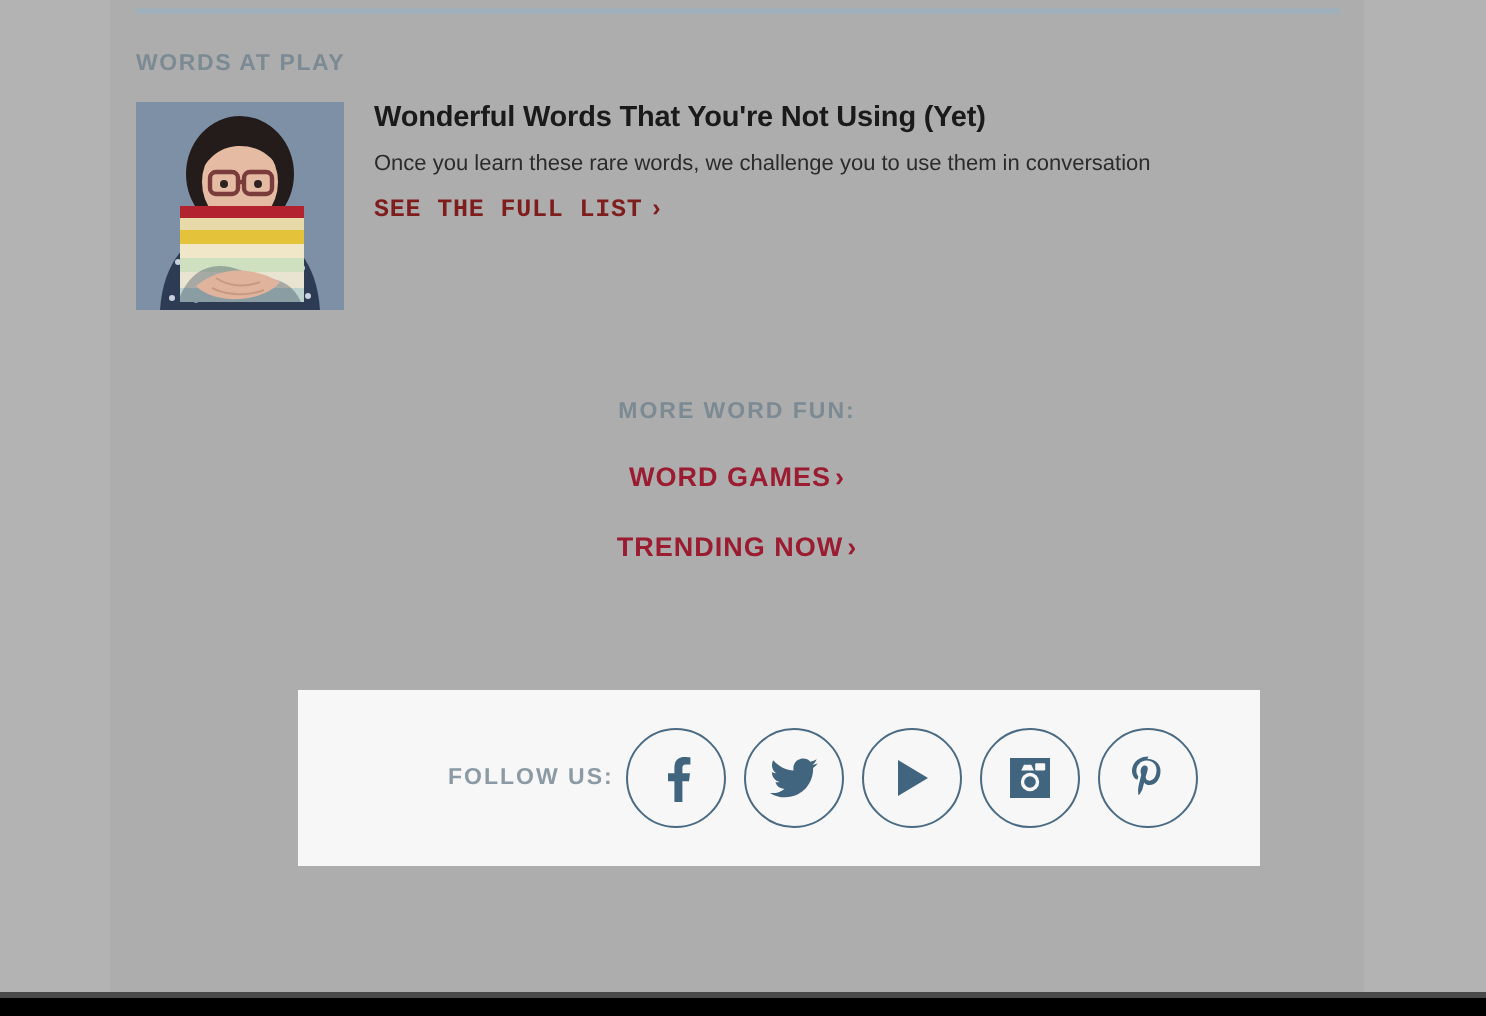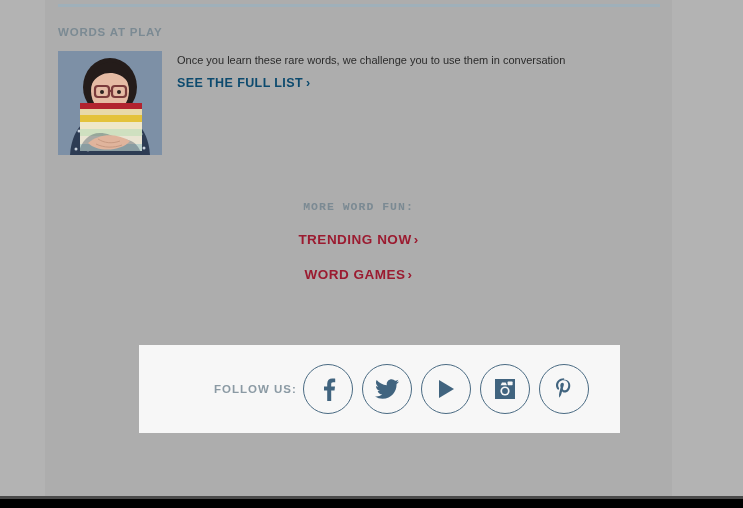--- a/index.html
+++ b/index.html
@@ -17,21 +17,21 @@
   }
 
   
   #page-root {
     position: absolute;
     inset: 0;
     background: #b3b3b3;
   }
   #content-column {
     position: absolute;
-    left: 45px;
+    left: 55px;
     top: 0;
     width: 627px;
     height: 496px;
     background: #adadad;
   }
   #bottom-rule {
     position: absolute;
     left: 0;
     top: 496px;
     width: 743px;
@@ -106,43 +106,43 @@
     font-size: 11px;
     color: #2b2b2b;
     line-height: 18px;
     margin: 0 0 4px 0;
   }
   .cta-link {
     display: inline-block;
     font-size: 12.5px;
     font-weight: bold;
     letter-spacing: 0.4px;
-    color: #0c4a6e;
+    color: #7f1d1d;
     text-decoration: none;
     text-transform: uppercase;
     cursor: pointer;
+    font-family: Liberation Mono, monospace;
   }
   .cta-link .chev { margin-left: 3px; font-weight: bold; }
 
   
   #more-word-fun {
     position: absolute;
     left: 0;
     top: 200px;
     width: 627px;
     text-align: center;
   }
   #mwf-label {
     font-size: 11.5px;
     font-weight: bold;
     letter-spacing: 1px;
     color: #7b8a93;
     text-transform: uppercase;
     margin-bottom: 19px;
-    font-family: Liberation Mono, monospace;
   }
   .mwf-link {
     display: block;
     font-size: 13.5px;
     font-weight: bold;
     letter-spacing: 0.5px;
     color: #9b1b30;
     text-decoration: none;
     text-transform: uppercase;
     margin-bottom: 20px;
@@ -251,31 +251,32 @@
           <path d="M20 104 C24 86 36 78 52 84 C68 90 78 86 84 104 Z" fill="#2d3c54" opacity="0.35"></path>
           <path d="M30 92 C42 82 58 82 72 90 C64 100 40 102 30 92 Z" fill="#e0b49c"></path>
           <g stroke="#c89a82" stroke-width="1" fill="none">
             <path d="M40 88 C46 92 54 93 62 90"></path>
             <path d="M38 93 C46 97 56 97 64 94"></path>
           </g>
         </svg>
       </div>
 
       <div id="article-body">
+        <h3 id="article-title">Wonderful Words That You're Not Using (Yet)</h3>
         <p id="article-dek">Once you learn these rare words, we challenge you to use them in conversation</p>
         <a class="cta-link" href="#"><span>SEE THE FULL LIST</span><span class="chev">›</span></a>
       </div>
     </div>
 
     <div id="more-word-fun">
       <div id="mwf-label">MORE WORD FUN:</div>
 
+      <a class="mwf-link" href="#"><span>WORD GAMES</span><span class="chev">›</span></a>
+
       <a class="mwf-link" href="#"><span>TRENDING NOW</span><span class="chev">›</span></a>
-
-      <a class="mwf-link" href="#"><span>WORD GAMES</span><span class="chev">›</span></a>
 
     </div>
 
     <div id="follow-bar">
       <div id="follow-label">FOLLOW US:</div>
 
       <div class="social-list">
 
         <a class="social-icon" href="#">
           <svg width="26" height="26" viewBox="0 0 26 26">

